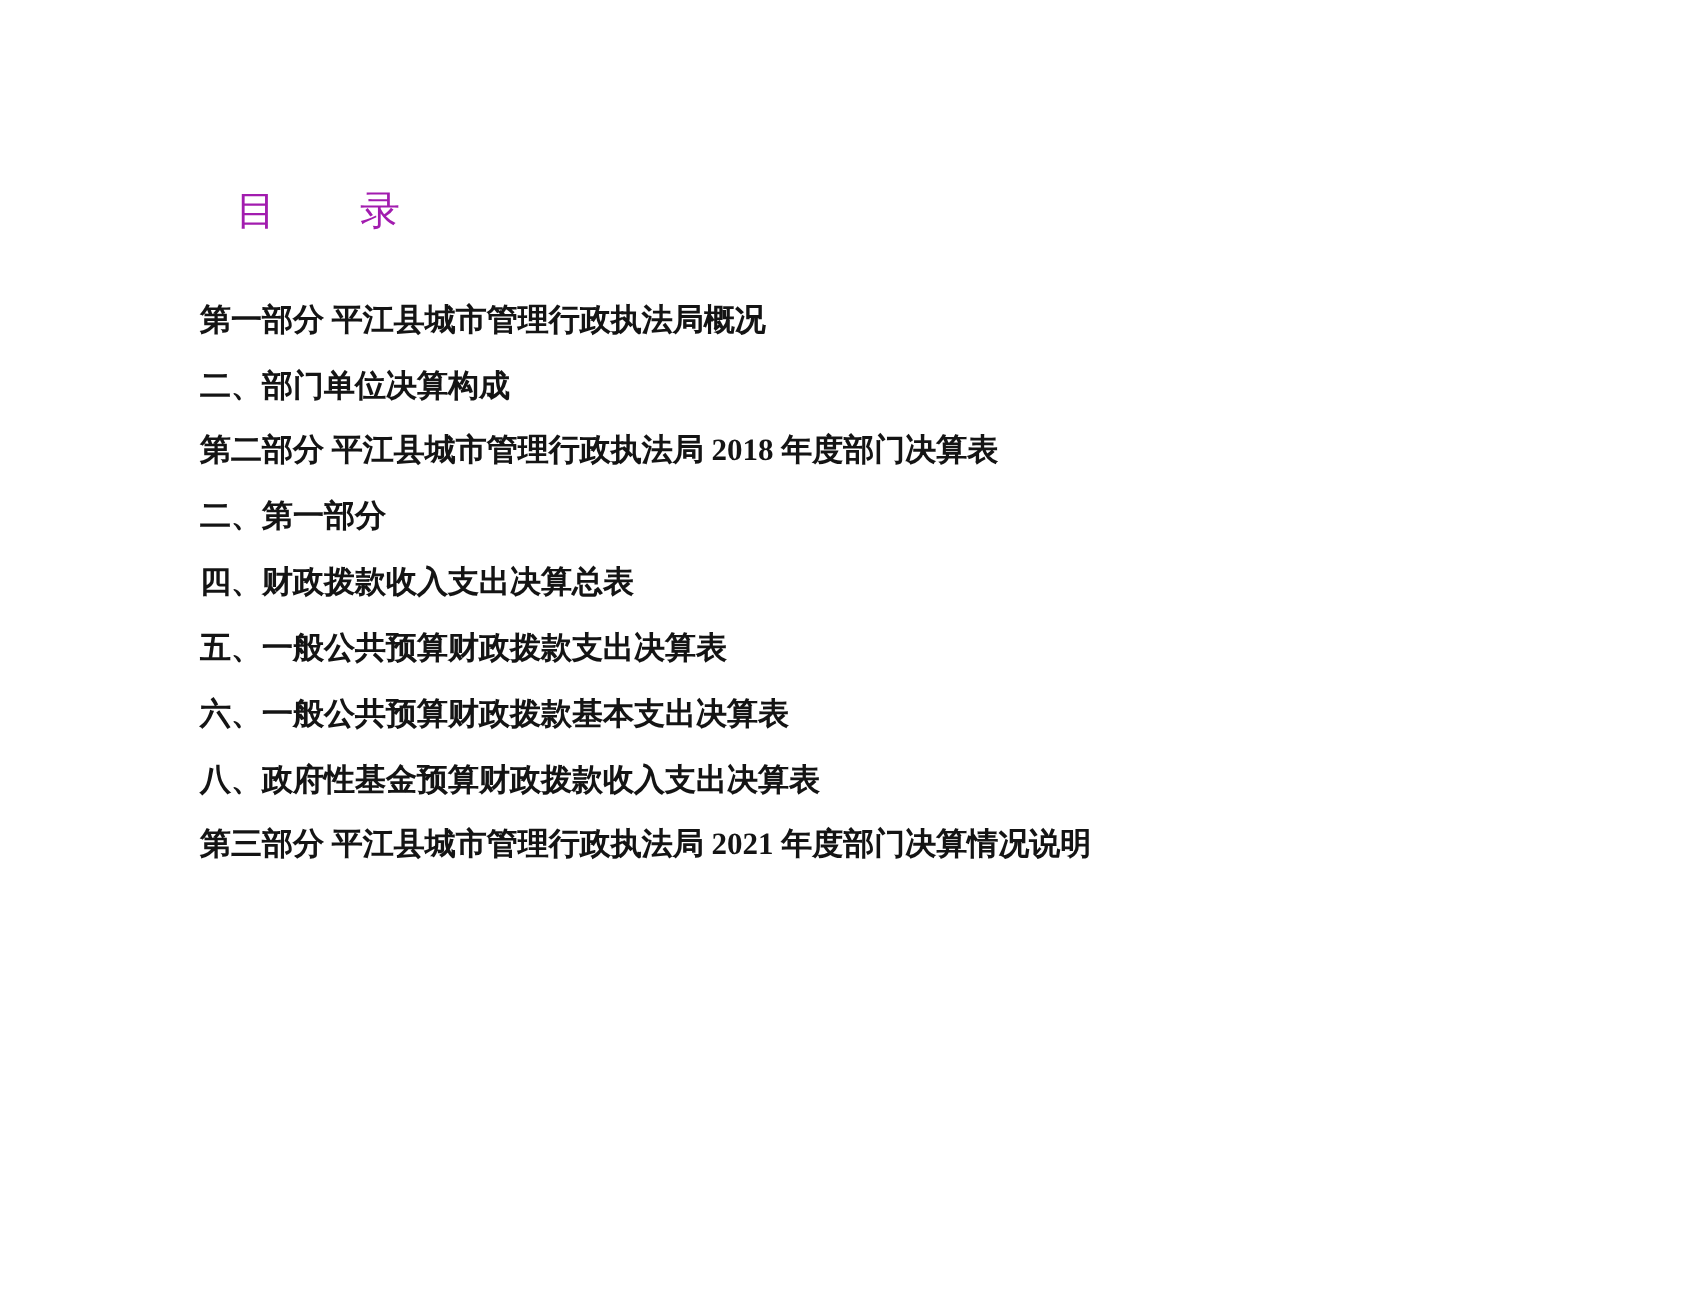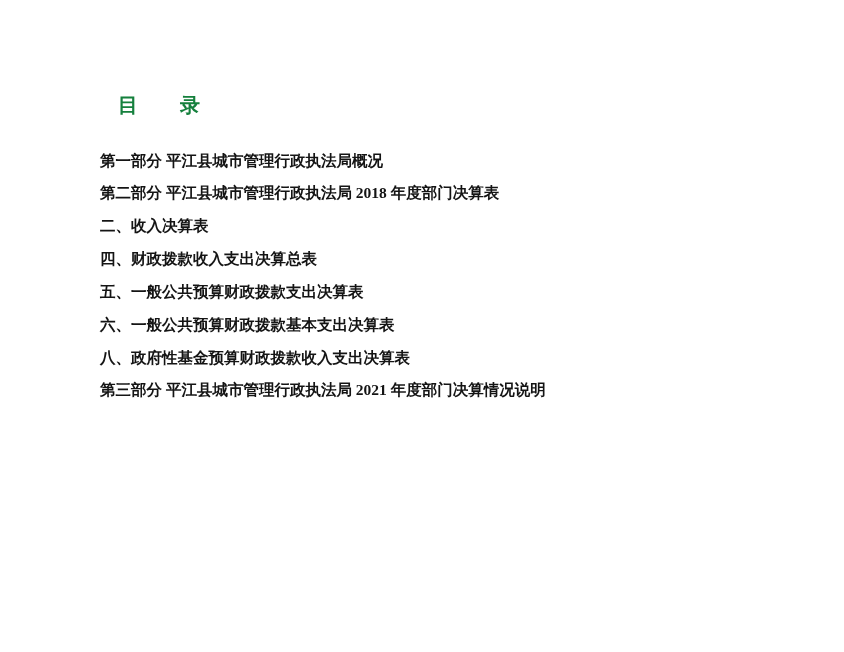--- a/index.html
+++ b/index.html
@@ -16,24 +16,24 @@
   }
   .page {
     position: relative;
     width: 844px;
     height: 652px;
     box-sizing: border-box;
     padding: 92px 100px 0 100px;
   }
   .toc-title {
     font-size: 20px;
-    font-weight: bold;
+    font-weight: normal;
     letter-spacing: 0.22em;
     margin: 0 0 30px 18px;
-    color: #15803d;
+    color: #a21caf;
     font-family: "Liberation Serif", "DejaVu Serif", serif;
   }
   .toc-list {
     margin: 0;
     padding: 0;
     list-style: none;
   }
   .toc-entry {
     font-size: 15.5px;
     line-height: 1.55;
@@ -58,21 +58,22 @@
     margin-top: 12px;
   }
 </style>
 </head>
 <body>
 
 <div class="page">
   <div class="toc-title">目&nbsp;&nbsp;&nbsp;&nbsp;录</div>
   <ul class="toc-list">
     <li class="toc-entry part">第一部分  平江县城市管理行政执法局概况</li>
+    <li class="toc-entry item">二、部门单位决算构成</li>
     <li class="toc-entry part">第二部分  平江县城市管理行政执法局 2018 年度部门决算表</li>
-    <li class="toc-entry item">二、收入决算表</li>
+    <li class="toc-entry item">二、第一部分</li>
     <li class="toc-entry item">四、财政拨款收入支出决算总表</li>
     <li class="toc-entry item">五、一般公共预算财政拨款支出决算表</li>
     <li class="toc-entry item">六、一般公共预算财政拨款基本支出决算表</li>
     <li class="toc-entry item">八、政府性基金预算财政拨款收入支出决算表</li>
     <li class="toc-entry part">第三部分  平江县城市管理行政执法局 2021 年度部门决算情况说明</li>
   </ul>
 </div>
 
 </body></html>

